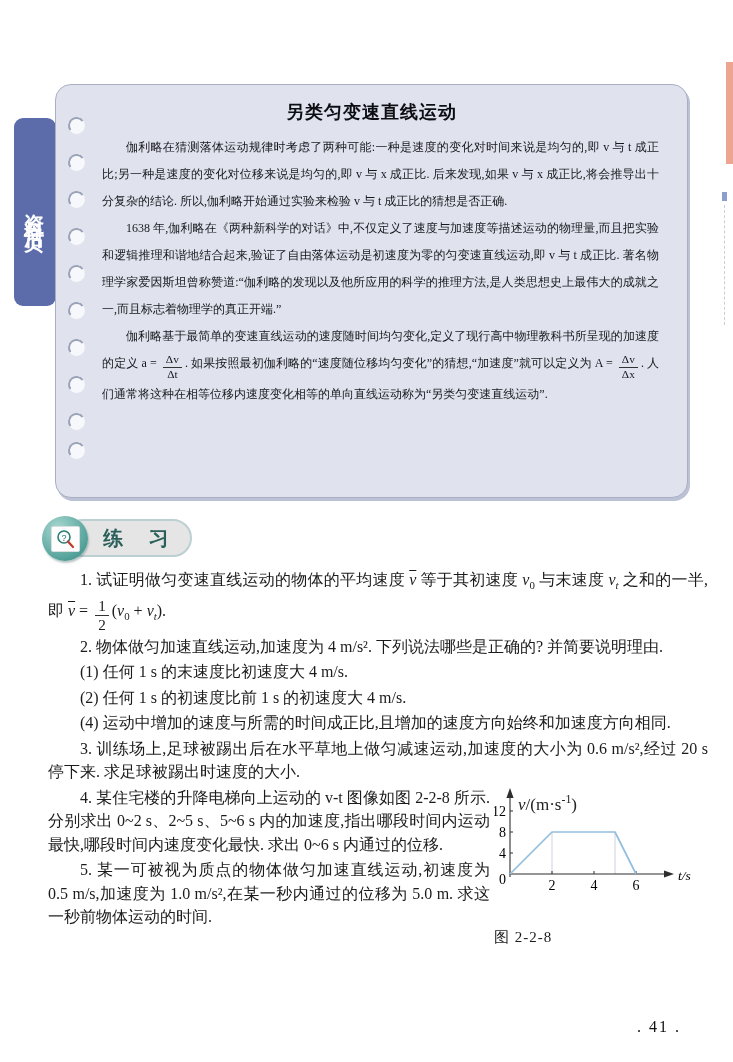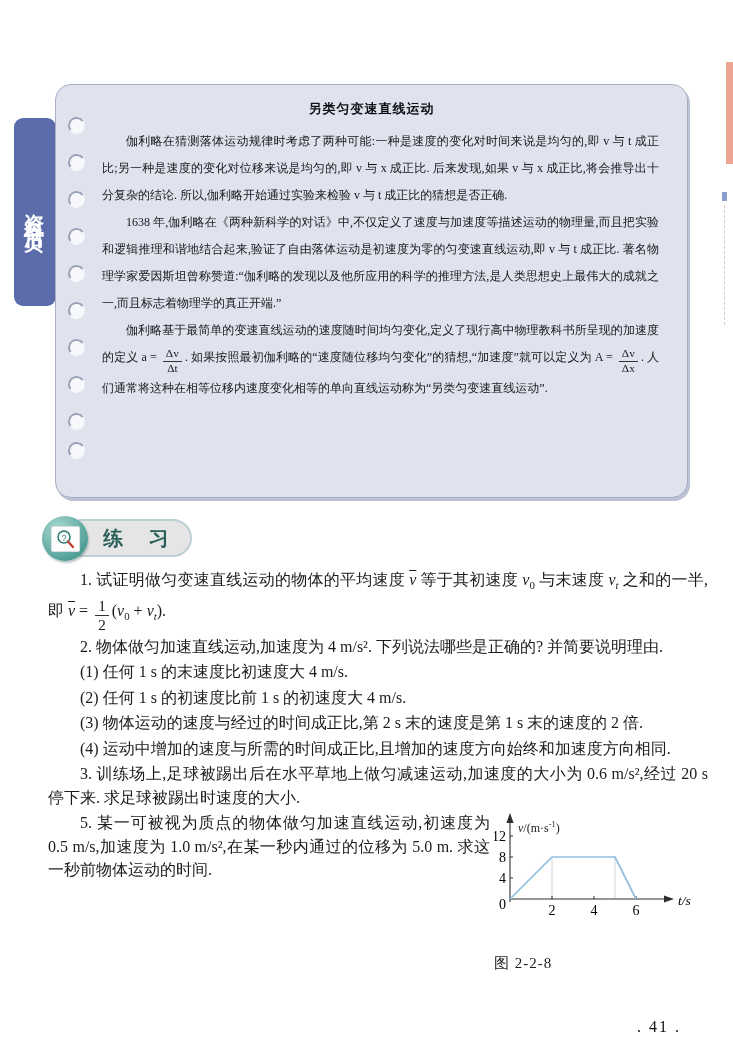--- a/index.html
+++ b/index.html
@@ -14,21 +14,21 @@
     position:absolute;left:55px;top:84px;width:633px;height:414px;
     background:var(--panel-bg,#e0e3ee);
     border:1px solid #a9aec3;border-radius:16px;
     box-shadow:2px 3px 0 #bcc2d6;
     box-sizing:border-box;
     z-index:2;
   }
   .panel-title{
     text-align:center;margin:15px 0 10px 0;
     font-family:"Liberation Sans","DejaVu Sans",sans-serif;
-    font-size:13px;font-weight:bold;color:#0d0d14;letter-spacing:1px;
+    font-size:18px;font-weight:bold;color:#0d0d14;letter-spacing:1px;
   }
   .panel-body{
     padding:0 28px 0 46px;font-size:12px;line-height:27px;color:#17171c;
   }
   .panel-body p{margin:0;text-indent:2em;text-align:justify;}
   .hole{
     position:absolute;left:12px;width:17px;height:17px;border-radius:50%;
     background:#f7f8fb;
     border:2px solid #9aa2b8;border-right-color:transparent;border-bottom-color:transparent;
     transform:rotate(8deg);
@@ -78,21 +78,21 @@
   .frac{
     display:inline-block;vertical-align:-0.95em;text-align:center;
     line-height:1.05;font-size:0.95em;margin:0 3px;text-indent:0;
   }
   .frac .fnum{display:block;border-bottom:1px solid #333;padding:0 3px 1px;}
   .frac .fden{display:block;padding-top:1px;}
   .q45{display:flex;margin-top:2px;}
   .q45-left{width:460px;}
   .q45-right{width:214px;margin-left:4px;position:relative;}
   .ylabel{
-    position:absolute;left:24px;top:2px;font-size:12px;white-space:nowrap;color:#222;
+    position:absolute;left:24px;top:2px;font-size:17px;white-space:nowrap;color:#222;
   }
   .ylabel sup{font-size:0.7em;}
   .fig-caption{
     width:200px;margin-top:10px;font-size:15px;letter-spacing:1px;
   }
   
   .page-number{
     position:absolute;right:52px;bottom:26px;font-size:16px;color:#111;letter-spacing:2px;margin-top:18px;
   }
   .edge-bar{
@@ -152,27 +152,27 @@
     </div>
   </div>
 </div>
 
 <div class="content">
   <p><span>1. 试证明做匀变速直线运动的物体的平均速度 </span><span class="var ov">v</span><span> 等于其初速度 </span><span class="var">v</span><sub>0</sub><span> 与末速度 </span><span class="var">v</span><sub class="var">t</sub><span> 之和的一半,即 </span><span class="var ov">v</span><span> = </span><span class="frac"><span class="fnum">1</span><span class="fden">2</span></span><span>(</span><span class="var">v</span><sub>0</sub><span> + </span><span class="var">v</span><sub class="var">t</sub><span>).</span></p>
 
   <p>2. 物体做匀加速直线运动,加速度为 4 m/s². 下列说法哪些是正确的? 并简要说明理由.</p>
   <p>(1) 任何 1 s 的末速度比初速度大 4 m/s.</p>
   <p>(2) 任何 1 s 的初速度比前 1 s 的初速度大 4 m/s.</p>
-  <p>(3) 物体运动的速度与经过的时间成正比,第 2 s 末的速度是第 1 s 末的速度的 2 倍.</p>
   <p>(4) 运动中增加的速度与所需的时间成正比,且增加的速度方向始终和加速度方向相同.</p>
 
   <p>3. 训练场上,足球被踢出后在水平草地上做匀减速运动,加速度的大小为 0.6 m/s²,经过 20 s 停下来. 求足球被踢出时速度的大小.</p>
 
   <div class="q45">
     <div class="q45-left">
+      <p>4. 某住宅楼的升降电梯向上运动的 v-t 图像如图 2-2-8 所示. 分别求出 0~2 s、2~5 s、5~6 s 内的加速度,指出哪段时间内运动最快,哪段时间内速度变化最快. 求出 0~6 s 内通过的位移.</p>
       <p>5. 某一可被视为质点的物体做匀加速直线运动,初速度为 0.5 m/s,加速度为 1.0 m/s²,在某一秒内通过的位移为 5.0 m. 求这一秒前物体运动的时间.</p>
     </div>
     <div class="q45-right">
       <div class="ylabel"><span class="var">v</span><span>/(m·s</span><sup>-1</sup><span>)</span></div>
       <svg id="vt-chart" width="210" height="124" viewBox="0 0 210 124">
           <line x1="58" y1="88" x2="58" y2="46" stroke="#c9ced8" stroke-width="0.9"></line>
           <line x1="121" y1="88" x2="121" y2="46" stroke="#c9ced8" stroke-width="0.9"></line>
           <line x1="16" y1="88" x2="172" y2="88" stroke="#2e2e2e" stroke-width="1.1"></line>
           <polygon points="180,88 170,84.4 170,91.6" fill="#2e2e2e"></polygon>
           <line x1="16" y1="91" x2="16" y2="10" stroke="#2e2e2e" stroke-width="1.1"></line>

